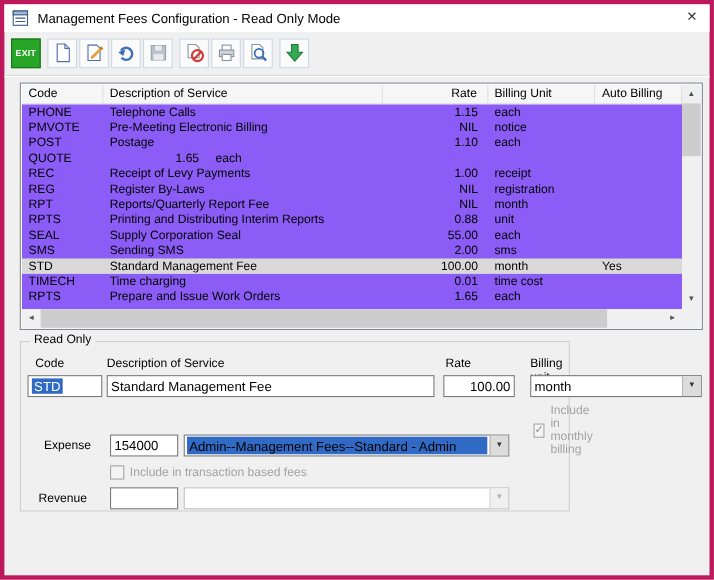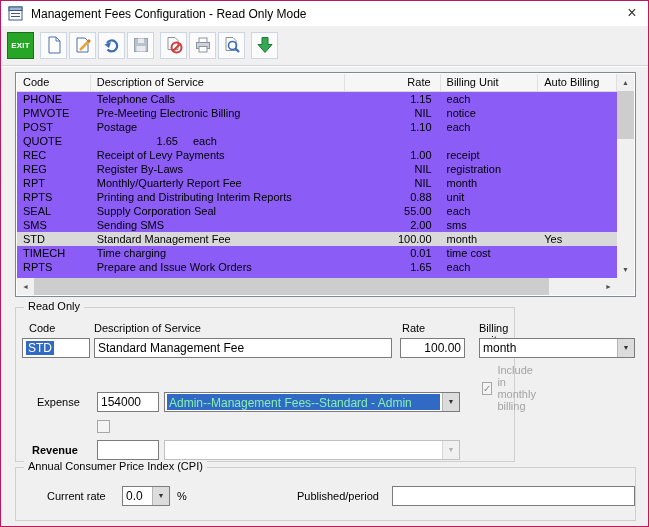--- a/index.html
+++ b/index.html
@@ -3,21 +3,21 @@
 <meta charset="utf-8">
 <style>
   :root { --sel:#316ac5; --rowhl:#d9d9d9; }
   * { margin:0; padding:0; box-sizing:border-box; }
   body {
     font-family:"Liberation Sans","DejaVu Sans",sans-serif;
     background:#ffffff; width:649px; height:527px; overflow:hidden;
   }
   .window {
     position:relative; width:649px; height:527px;
-    background:#f0f0f0; border:1px solid #be185d;padding-left:27px;
+    background:#f0f0f0; border:4px solid #be185d;padding-left:27px;
   }
   
   .titlebar {
     position:absolute; top:0; left:0; right:0; height:25px;
     background:#ffffff; display:flex; align-items:center;
   }
   .titlebar .app-icon { margin-left:7px; width:15px; height:15px; }
   .titlebar .title { margin-left:8px; font-size:12px; color:#000; }
   .close-btn {
     position:absolute; right:0; top:0; width:32px; height:25px;
@@ -96,21 +96,21 @@
     font-size:12px; line-height:18px; padding:0 3px; overflow:hidden; white-space:nowrap;
   }
   .field.right { text-align:right; }
   .sel-inline { background:var(--sel); color:#fff; padding:0 2px; }
   .combo { position:absolute; height:20px; background:#fff; border:1px solid #7b7b7b; }
   .combo .ctext {
     position:absolute; left:0; top:0; bottom:0; right:18px;
     font-size:12px; line-height:18px; padding:0 3px; overflow:hidden; white-space:nowrap;
   }
   .combo .ctext.hl {
-    left:2px; top:1px; bottom:1px; right:19px; background:var(--sel); color:#86efac; padding:0 2px;
+    left:2px; top:1px; bottom:1px; right:19px; background:var(--sel); color:#000000; padding:0 2px;
   }
   .combo .arrow {
     position:absolute; right:0; top:0; bottom:0; width:17px;
     background:#dcdcdc; border-left:1px solid #b5b5b5;
     font-size:7px; color:#333; text-align:center; line-height:18px;
   }
   .combo.disabled .arrow { background:#f0f0f0; color:#b0b0b0; border-left:1px solid #d5d5d5; }
   .combo.disabled { border-color:#c0c0c0; }
   .checkline { position:absolute; display:flex; align-items:center; gap:5px; }
   .cbx {
@@ -239,21 +239,21 @@
         </div>
         <div class="trow">
           <div class="tcell col-code">REG</div>
           <div class="tcell col-description">Register By-Laws</div>
           <div class="tcell col-rate">NIL</div>
           <div class="tcell col-unit">registration</div>
           <div class="tcell col-auto"></div>
         </div>
         <div class="trow">
           <div class="tcell col-code">RPT</div>
-          <div class="tcell col-description">Monthly/Quarterly Report Fee</div>
+          <div class="tcell col-description">Reports/Quarterly Report Fee</div>
           <div class="tcell col-rate">NIL</div>
           <div class="tcell col-unit">month</div>
           <div class="tcell col-auto"></div>
         </div>
         <div class="trow">
           <div class="tcell col-code">RPTS</div>
           <div class="tcell col-description">Printing and Distributing Interim Reports</div>
           <div class="tcell col-rate">0.88</div>
           <div class="tcell col-unit">unit</div>
           <div class="tcell col-auto"></div>
@@ -334,37 +334,25 @@
 
     <span class="flabel" style="left:21px; top:88px;">Expense</span>
     <div class="field" style="left:81px; top:84px; width:62px;">154000</div>
     <div class="combo" style="left:148px; top:84px; width:296px;">
       <span class="ctext hl">Admin--Management Fees--Standard - Admin</span>
       <span class="arrow">▼</span>
     </div>
 
     <div class="checkline" style="left:81px; top:112px;">
       <span class="cbx"></span>
-    </div>
-
-    <span class="flabel" style="left:16px; top:136px;font-weight:bold;">Revenue</span>
+      <span class="cklabel">Include in transaction based fees</span>
+    </div>
+
+    <span class="flabel" style="left:16px; top:136px;">Revenue</span>
     <div class="field" style="left:81px; top:132px; width:62px;"></div>
     <div class="combo disabled" style="left:148px; top:132px; width:296px;">
       <span class="ctext"></span>
       <span class="arrow">▼</span>
     </div>
   </div>
 
-  <div class="groupbox g-cpi">
-    <span class="glabel">Annual Consumer Price Index (CPI)</span>
-
-    <span class="flabel" style="left:31px; top:22px;">Current rate</span>
-    <div class="combo" style="left:106px; top:18px; width:48px;">
-      <span class="ctext">0.0</span>
-      <span class="arrow">▼</span>
-    </div>
-    <span class="flabel" style="left:161px; top:22px;">%</span>
-
-    <span class="flabel" style="left:281px; top:22px;">Published/period</span>
-    <div class="field" style="left:376px; top:18px; width:243px;"></div>
-  </div>
 
 </div>
 
 </body></html>

